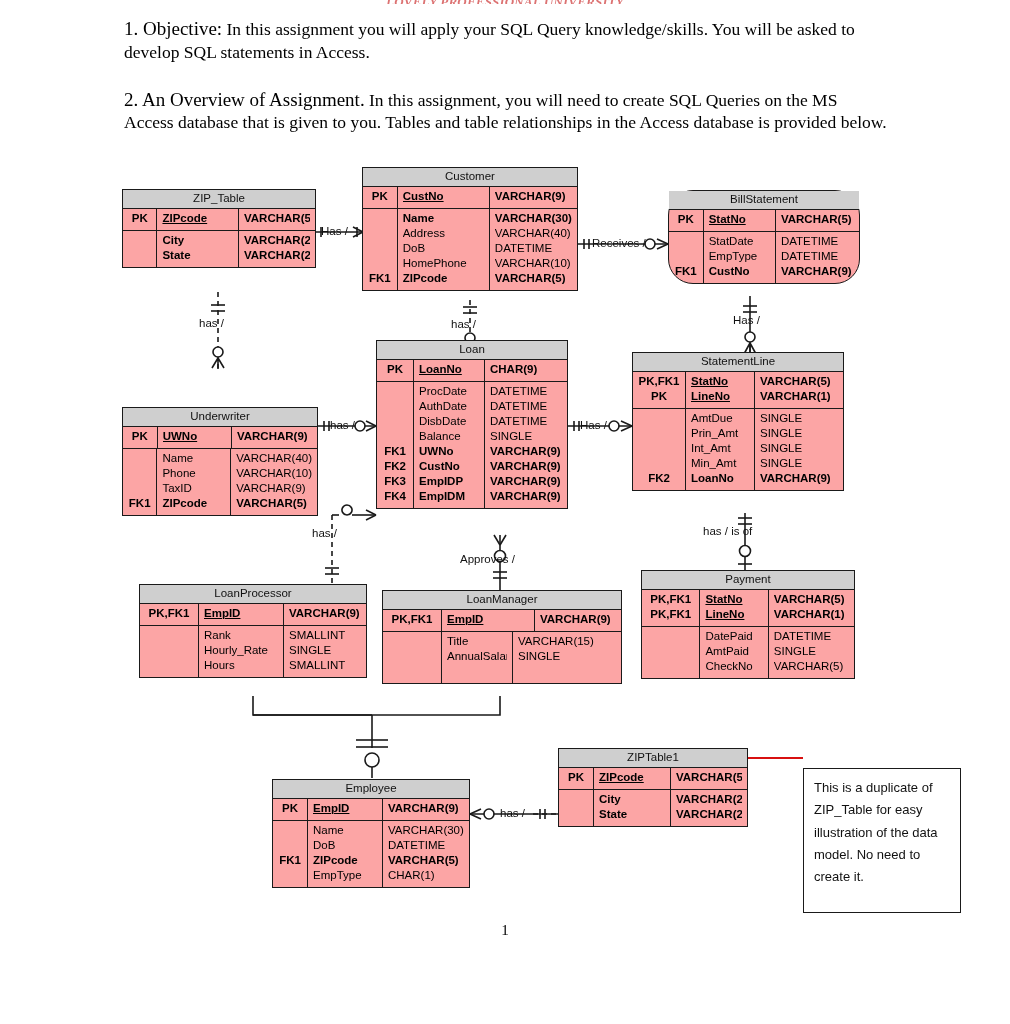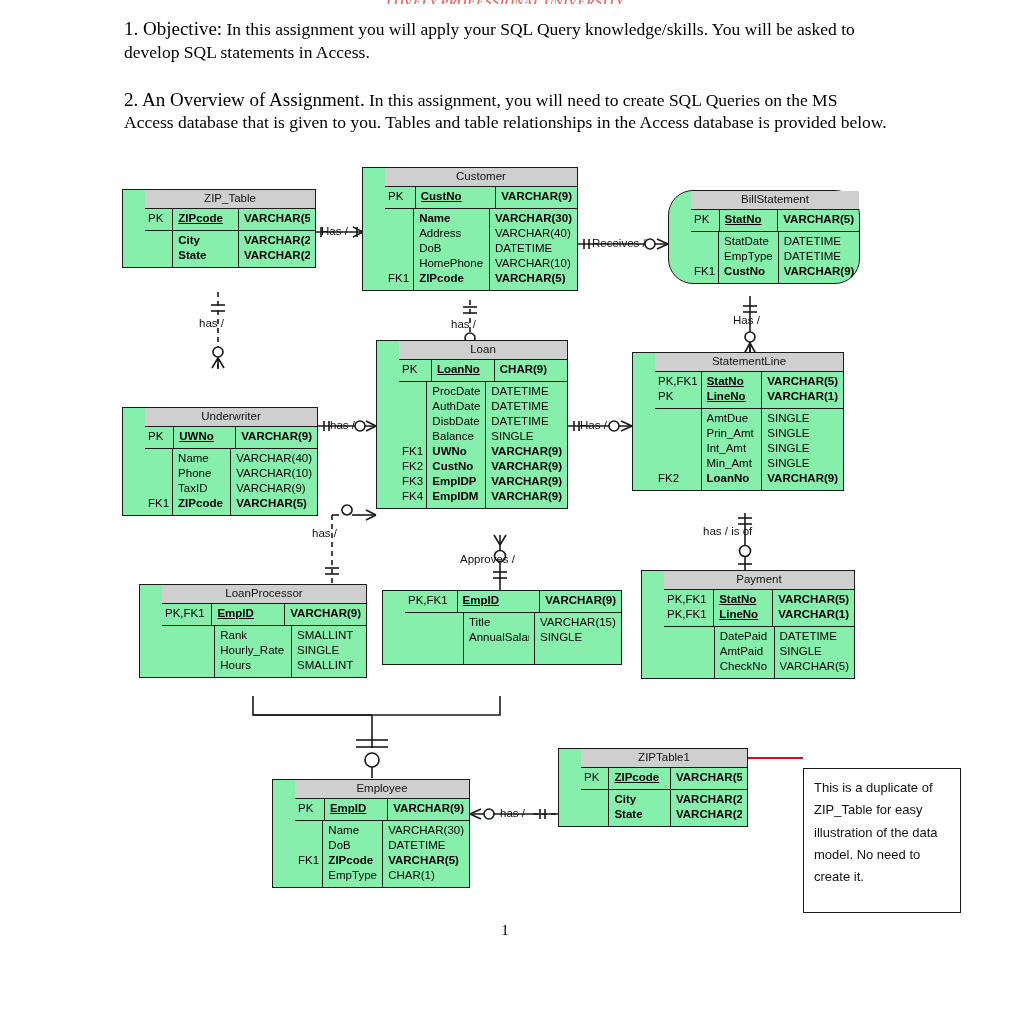--- a/index.html
+++ b/index.html
@@ -12,32 +12,32 @@
            letter-spacing:.2px;opacity:.55;overflow:hidden;height:10px;}
   .para{position:absolute;font-family:"Liberation Serif",serif;font-size:17.5px;line-height:1.33;}
   #p1{left:124px;top:16px;width:766px;}
   #p2{left:124px;top:88px;width:766px;line-height:1.25;}
   .para b{font-weight:normal;font-size:19px;}
   .pagenum{position:absolute;left:0;top:922px;width:1010px;text-align:center;font-size:15px;
            font-family:"Liberation Serif",serif;}
 
   
   #diagram{position:absolute;left:0;top:0;width:1010px;height:1024px;}
-  .ent{position:absolute;border:1.4px solid #1a1a1a;background:#86efac;
-       font-family:"Liberation Sans",sans-serif;box-sizing:border-box;padding-left:22px;}
+  .ent{position:absolute;border:1.4px solid #1a1a1a;background:#fca5a5;
+       font-family:"Liberation Sans",sans-serif;box-sizing:border-box;}
   .ent .ttl{background:#cfcfcf;border-bottom:1.4px solid #1a1a1a;text-align:center;
             font-size:11.5px;color:#111;padding:2px 0 3px;line-height:1.15;}
   .sec{display:block;}
   .sec.keys{border-bottom:1.6px solid #1a1a1a;}
   .pad{padding-top:3px;}
   .padb{padding-bottom:3px;}
   .bold{font-weight:bold;}
   .uline{text-decoration:underline;font-weight:bold;}
   .colwrap{display:flex;}
-  .colA{box-sizing:border-box;padding:0 3px;font-size:11.5px;font-weight:normal;}
+  .colA{box-sizing:border-box;padding:0 3px;font-size:11.5px;font-weight:bold;text-align:center;}
   .colB{box-sizing:border-box;padding:0 5px;font-size:11.5px;border-left:1.4px solid #1a1a1a;border-right:1.4px solid #1a1a1a;}
   .colC{box-sizing:border-box;padding:0 5px;font-size:11.5px;}
   .line{height:15px;white-space:nowrap;overflow:hidden;}
 
   
   .rlabel{position:absolute;font-family:"Liberation Sans",sans-serif;font-size:11.5px;color:#111;white-space:nowrap;}
 
   
   .note{position:absolute;border:1.6px solid #1a1a1a;background:#fff;box-sizing:border-box;
         font-family:"Liberation Sans",sans-serif;font-size:13px;line-height:1.72;color:#111;
@@ -424,20 +424,21 @@
           <div class="colC" style="width:82px">
             <div class="line pad">SMALLINT</div>
             <div class="line">SINGLE</div>
             <div class="line padb">SMALLINT</div>
           </div>
         </div>
       </div>
     </div>
 
     <div class="ent" style="left:382px;top:590px;width:240px;">
+      <div class="ttl">LoanManager</div>
       <div class="sec keys">
         <div class="colwrap">
           <div class="colA" style="width:58px">
               <div class="line pad padb">PK,FK1</div>
             </div>
           <div class="colB" style="width:94px">
               <div class="line pad padb uline">EmpID</div>
             </div>
           <div class="colC" style="width:86px">
               <div class="line pad padb bold">VARCHAR(9)</div>

